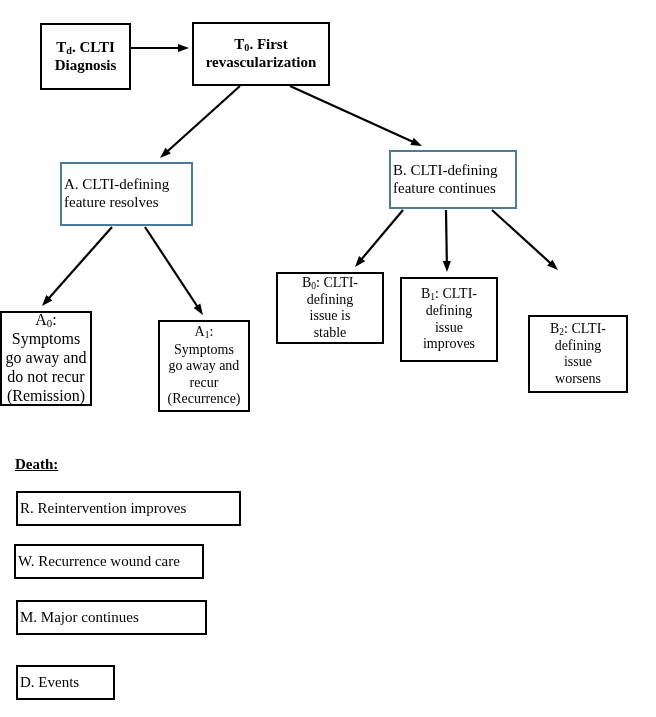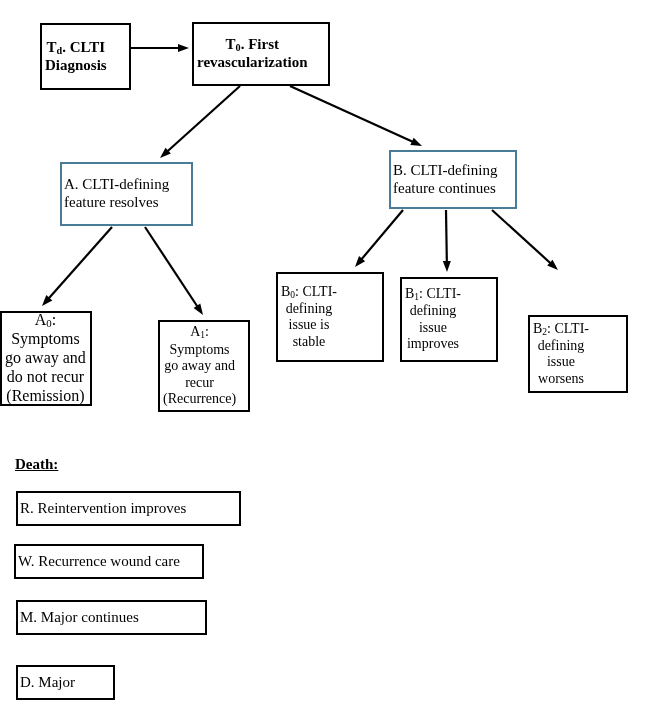--- a/index.html
+++ b/index.html
@@ -21,21 +21,21 @@
     top: 0;
     width: 656px;
     height: 717px;
   }
   .node-box {
     position: absolute;
     box-sizing: border-box;
     background: #ffffff;
     display: flex;
     align-items: center;
-    justify-content: flex-start;
+    justify-content: center;
   }
   .node-box.black { border: 2px solid #000000; }
   .node-box.blue  { border: 2px solid #4a7b97; }
   .node-text {
     display: block;
     text-align: center;
     line-height: 1.18;
     padding: 0 3px;
   }
   .node-text.bold { font-weight: bold; }
@@ -115,21 +115,21 @@
       </div>
       <div class="node-box blue" style="left: 389px; top: 150px; width: 128px; height: 59px;">
         <span class="node-text left" style="font-size: 15px;">B. CLTI-defining<br>feature continues</span>
       </div>
       <div class="node-box black" style="left: 0px; top: 311px; width: 92px; height: 95px;">
         <span class="node-text" style="font-size: 16px;">A<span class="sub">0</span>:<br>Symptoms<br>go away and<br>do not recur<br>(Remission)</span>
       </div>
       <div class="node-box black" style="left: 158px; top: 320px; width: 92px; height: 92px;">
         <span class="node-text" style="font-size: 14px;">A<span class="sub">1</span>:<br>Symptoms<br>go away and<br>recur<br>(Recurrence)</span>
       </div>
-      <div class="node-box black" style="left: 276px; top: 272px; width: 108px; height: 90px;">
+      <div class="node-box black" style="left: 276px; top: 272px; width: 108px; height: 72px;">
         <span class="node-text" style="font-size: 14px;">B<span class="sub">0</span>: CLTI-<br>defining<br>issue is<br>stable</span>
       </div>
       <div class="node-box black" style="left: 400px; top: 277px; width: 98px; height: 85px;">
         <span class="node-text" style="font-size: 14px;">B<span class="sub">1</span>: CLTI-<br>defining<br>issue<br>improves</span>
       </div>
       <div class="node-box black" style="left: 528px; top: 275px; width: 100px; height: 78px; margin-top: 40px;">
         <span class="node-text" style="font-size: 14px;">B<span class="sub">2</span>: CLTI-<br>defining<br>issue<br>worsens</span>
       </div>
     </div>
 
@@ -139,17 +139,17 @@
       <div class="node-box black" style="left: 16px; top: 491px; width: 225px; height: 35px;">
         <span class="node-text left" style="font-size: 15px;">R. Reintervention improves</span>
       </div>
       <div class="node-box black" style="left: 14px; top: 544px; width: 190px; height: 35px;">
         <span class="node-text left" style="font-size: 15px;">W. Recurrence wound care</span>
       </div>
       <div class="node-box black" style="left: 16px; top: 600px; width: 191px; height: 35px;">
         <span class="node-text left" style="font-size: 15px;">M. Major continues</span>
       </div>
       <div class="node-box black" style="left: 16px; top: 665px; width: 99px; height: 35px;">
-        <span class="node-text left" style="font-size: 15px;">D. Major</span>
+        <span class="node-text left" style="font-size: 15px;">D. Events</span>
       </div>
     </div>
 
 </div>
 
 </body></html>

